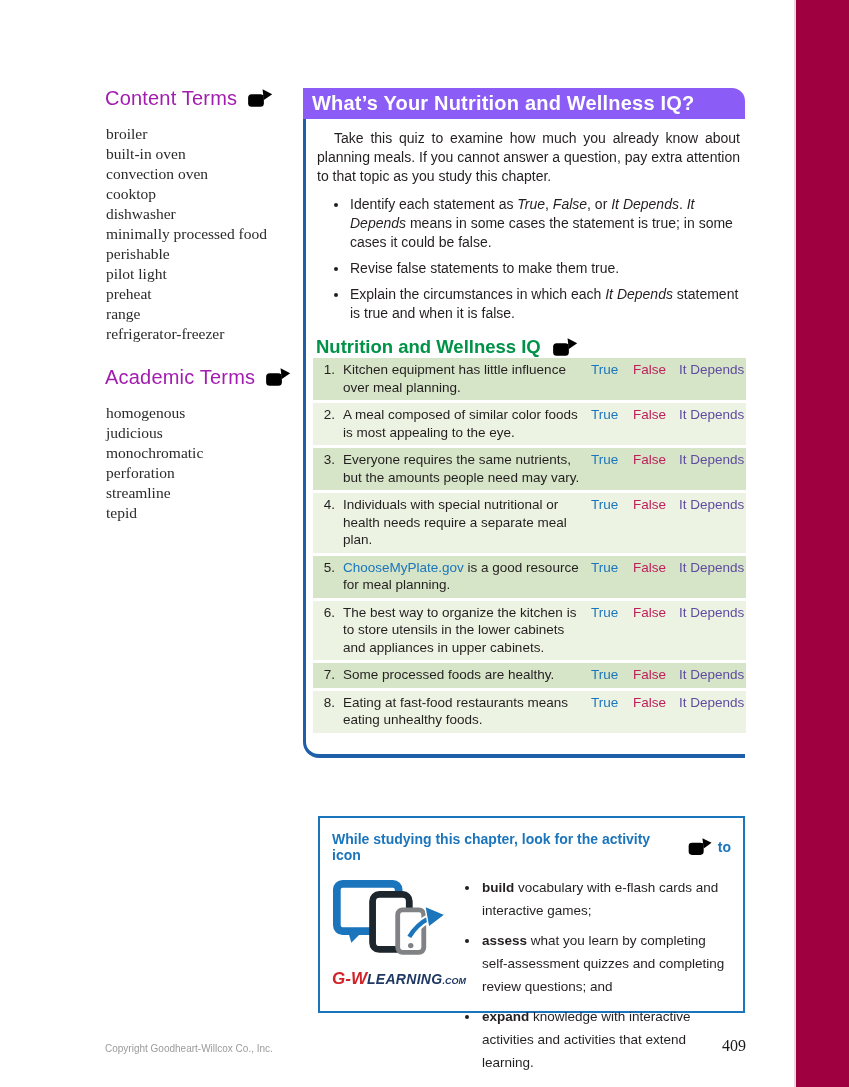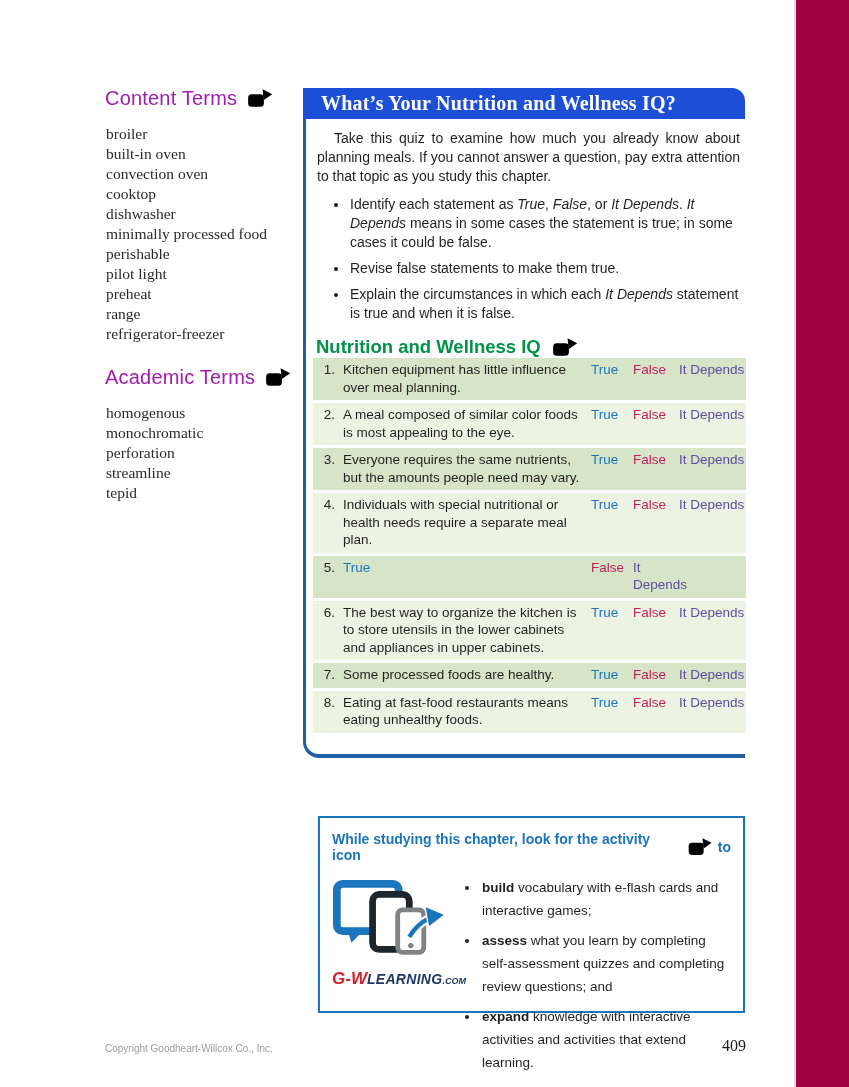--- a/index.html
+++ b/index.html
@@ -16,23 +16,23 @@
   .side-heading { display:flex; align-items:center; gap:9px; color:#a21caf; font-size:20px; font-weight:normal; letter-spacing:0.2px; }
   .terms { list-style:none; margin:14px 0 0 1px; font-family:"Liberation Serif", serif; font-size:15.5px; line-height:20px; color:#2A2A2A; }
   .side-sec2 { margin-top:22px; }
 
   
   .act-icon { width:27px; height:21px; flex:0 0 auto; }
 
   
   .quiz-box { position:absolute; left:303px; top:88px; width:442px; }
   .quiz-header {
-    background:#1d4ed8; color:#ffffff; height:31px; line-height:31px;
-    font-family:Liberation Serif, serif; font-weight:bold; font-size:20px;
-    padding-left:18px; border-radius:0 13px 0 0; letter-spacing:0.2px;
+    background:#8b5cf6; color:#ffffff; height:31px; line-height:31px;
+    font-family:Liberation Sans, sans-serif; font-weight:bold; font-size:20px;
+    padding-left:9px; border-radius:0 13px 0 0; letter-spacing:0.2px;
   }
   .quiz-body {
     border-left:3px solid #1E5FA8; border-bottom:4px solid #1E5FA8;
     border-radius:0 0 0 16px; padding:10px 0 18px 7px;
   }
   .intro { font-size:14px; line-height:19px; text-align:justify; text-indent:17px; padding:0 5px 0 4px; }
   .intro-bullets { list-style:disc; margin:9px 2px 0 36px; font-size:14px; line-height:19px; }
   .intro-bullets li { margin-bottom:7px; padding-left:1px; }
   .iq-heading { display:flex; align-items:center; gap:10px; color:#009247; font-size:18.5px; font-weight:bold; margin:13px 0 0 3px; }
 
@@ -113,20 +113,21 @@
   </div>
   <div class="side-sec2">
     <h2 class="side-heading">
       <span>Academic Terms</span>
       <svg class="act-icon" viewBox="0 0 30 24">
           <use href="#act-icon-def"></use>
         </svg>
     </h2>
     <ul class="terms">
       <li>homogenous</li>
+      <li>judicious</li>
       <li>monochromatic</li>
       <li>perforation</li>
       <li>streamline</li>
       <li>tepid</li>
     </ul>
   </div>
 </aside>
 
 <section class="quiz-box">
   <header class="quiz-header">What’s Your Nutrition and Wellness IQ?</header>
@@ -169,20 +170,21 @@
       </div>
       <div class="q-row">
         <span class="q-num">4.</span>
         <span class="q-stmt">Individuals with special nutritional or health needs require a separate meal plan.</span>
         <span class="q-opt t">True</span>
         <span class="q-opt f">False</span>
         <span class="q-opt d">It Depends</span>
       </div>
       <div class="q-row">
         <span class="q-num">5.</span>
+        <span class="q-stmt"><a class="link">ChooseMyPlate.gov</a><span> is a good resource for meal planning.</span></span>
         <span class="q-opt t">True</span>
         <span class="q-opt f">False</span>
         <span class="q-opt d">It Depends</span>
       </div>
       <div class="q-row">
         <span class="q-num">6.</span>
         <span class="q-stmt">The best way to organize the kitchen is to store utensils in the lower cabinets and appliances in upper cabinets.</span>
         <span class="q-opt t">True</span>
         <span class="q-opt f">False</span>
         <span class="q-opt d">It Depends</span>

